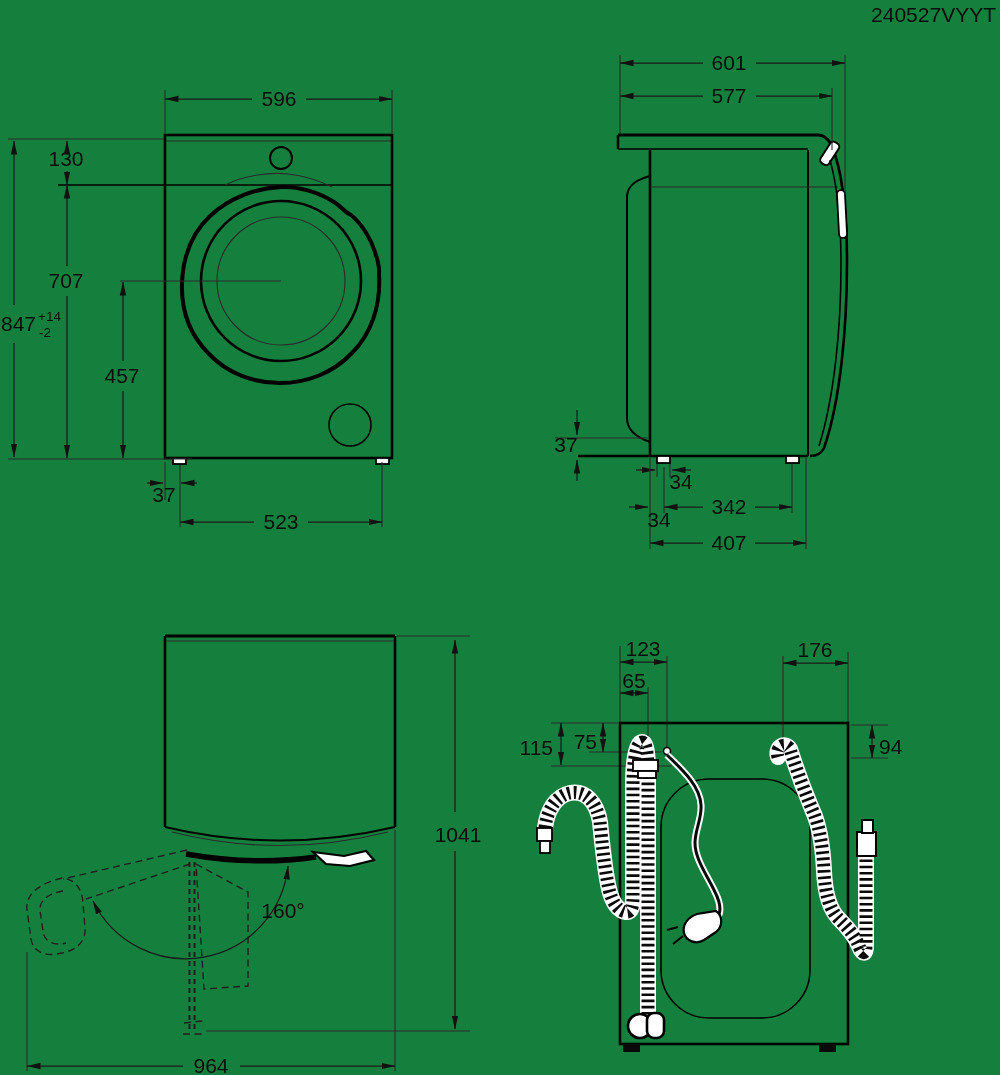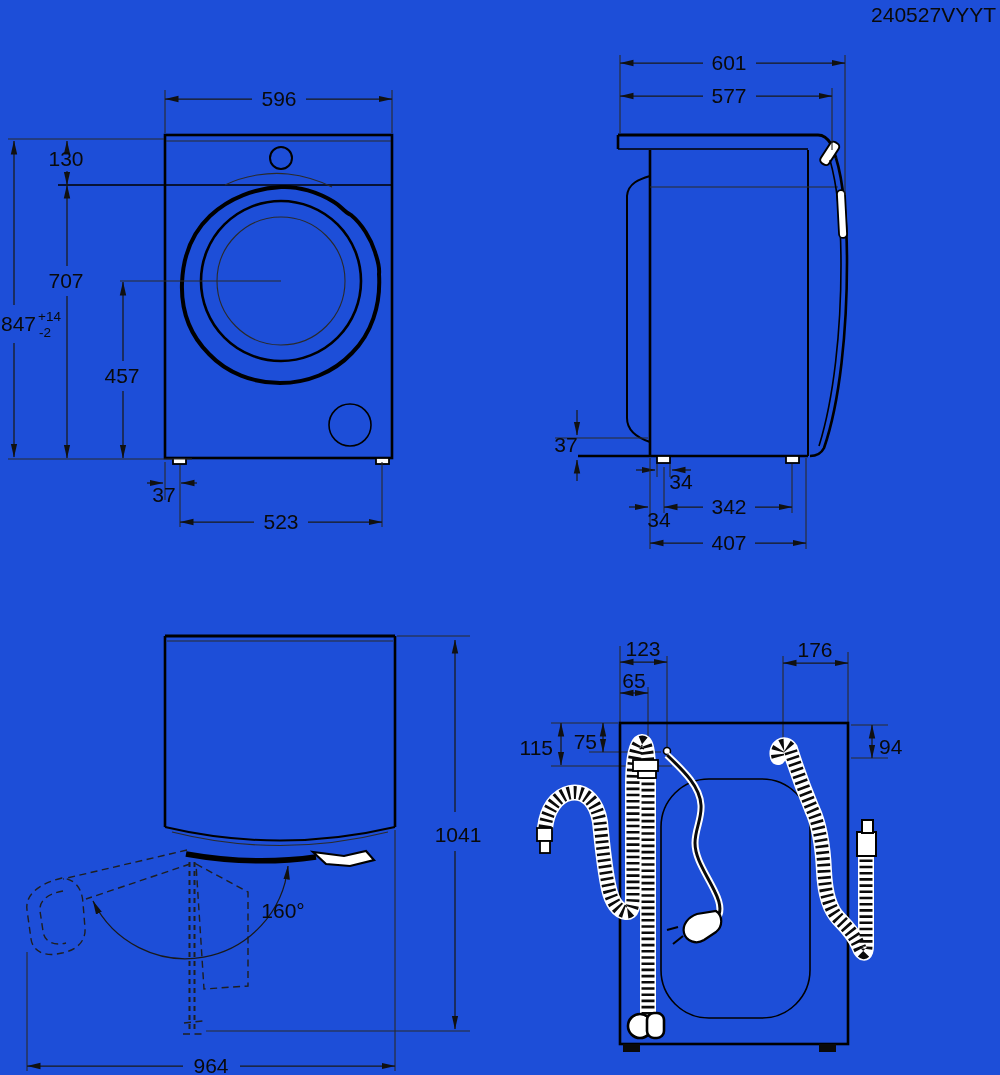--- a/index.html
+++ b/index.html
@@ -1,16 +1,16 @@
 <!DOCTYPE html>
 <html><head>
 <meta charset="utf-8">
 <style>
   html,body{margin:0;padding:0;background:#fff;}
-  .page{width:1000px;height:1075px;position:relative;background:#1d4ed8;overflow:hidden;}
+  .page{width:1000px;height:1075px;position:relative;background:#15803d;overflow:hidden;}
   svg{display:block;}
   
   .ol  {fill:none;stroke:#000;stroke-width:2.6;}
   .ol3 {fill:none;stroke:#000;stroke-width:3;}
   .ol2 {fill:none;stroke:#000;stroke-width:2;}
   .ol16{fill:none;stroke:#000;stroke-width:1.6;}
   .thin{fill:none;stroke:#2a2a2a;stroke-width:1.1;}
   .dim {fill:none;stroke:#1a1a1a;stroke-width:1.25;}
   .thick{fill:none;stroke:#000;stroke-width:4;}
   .bar {fill:none;stroke:#000;stroke-width:5.5;}

